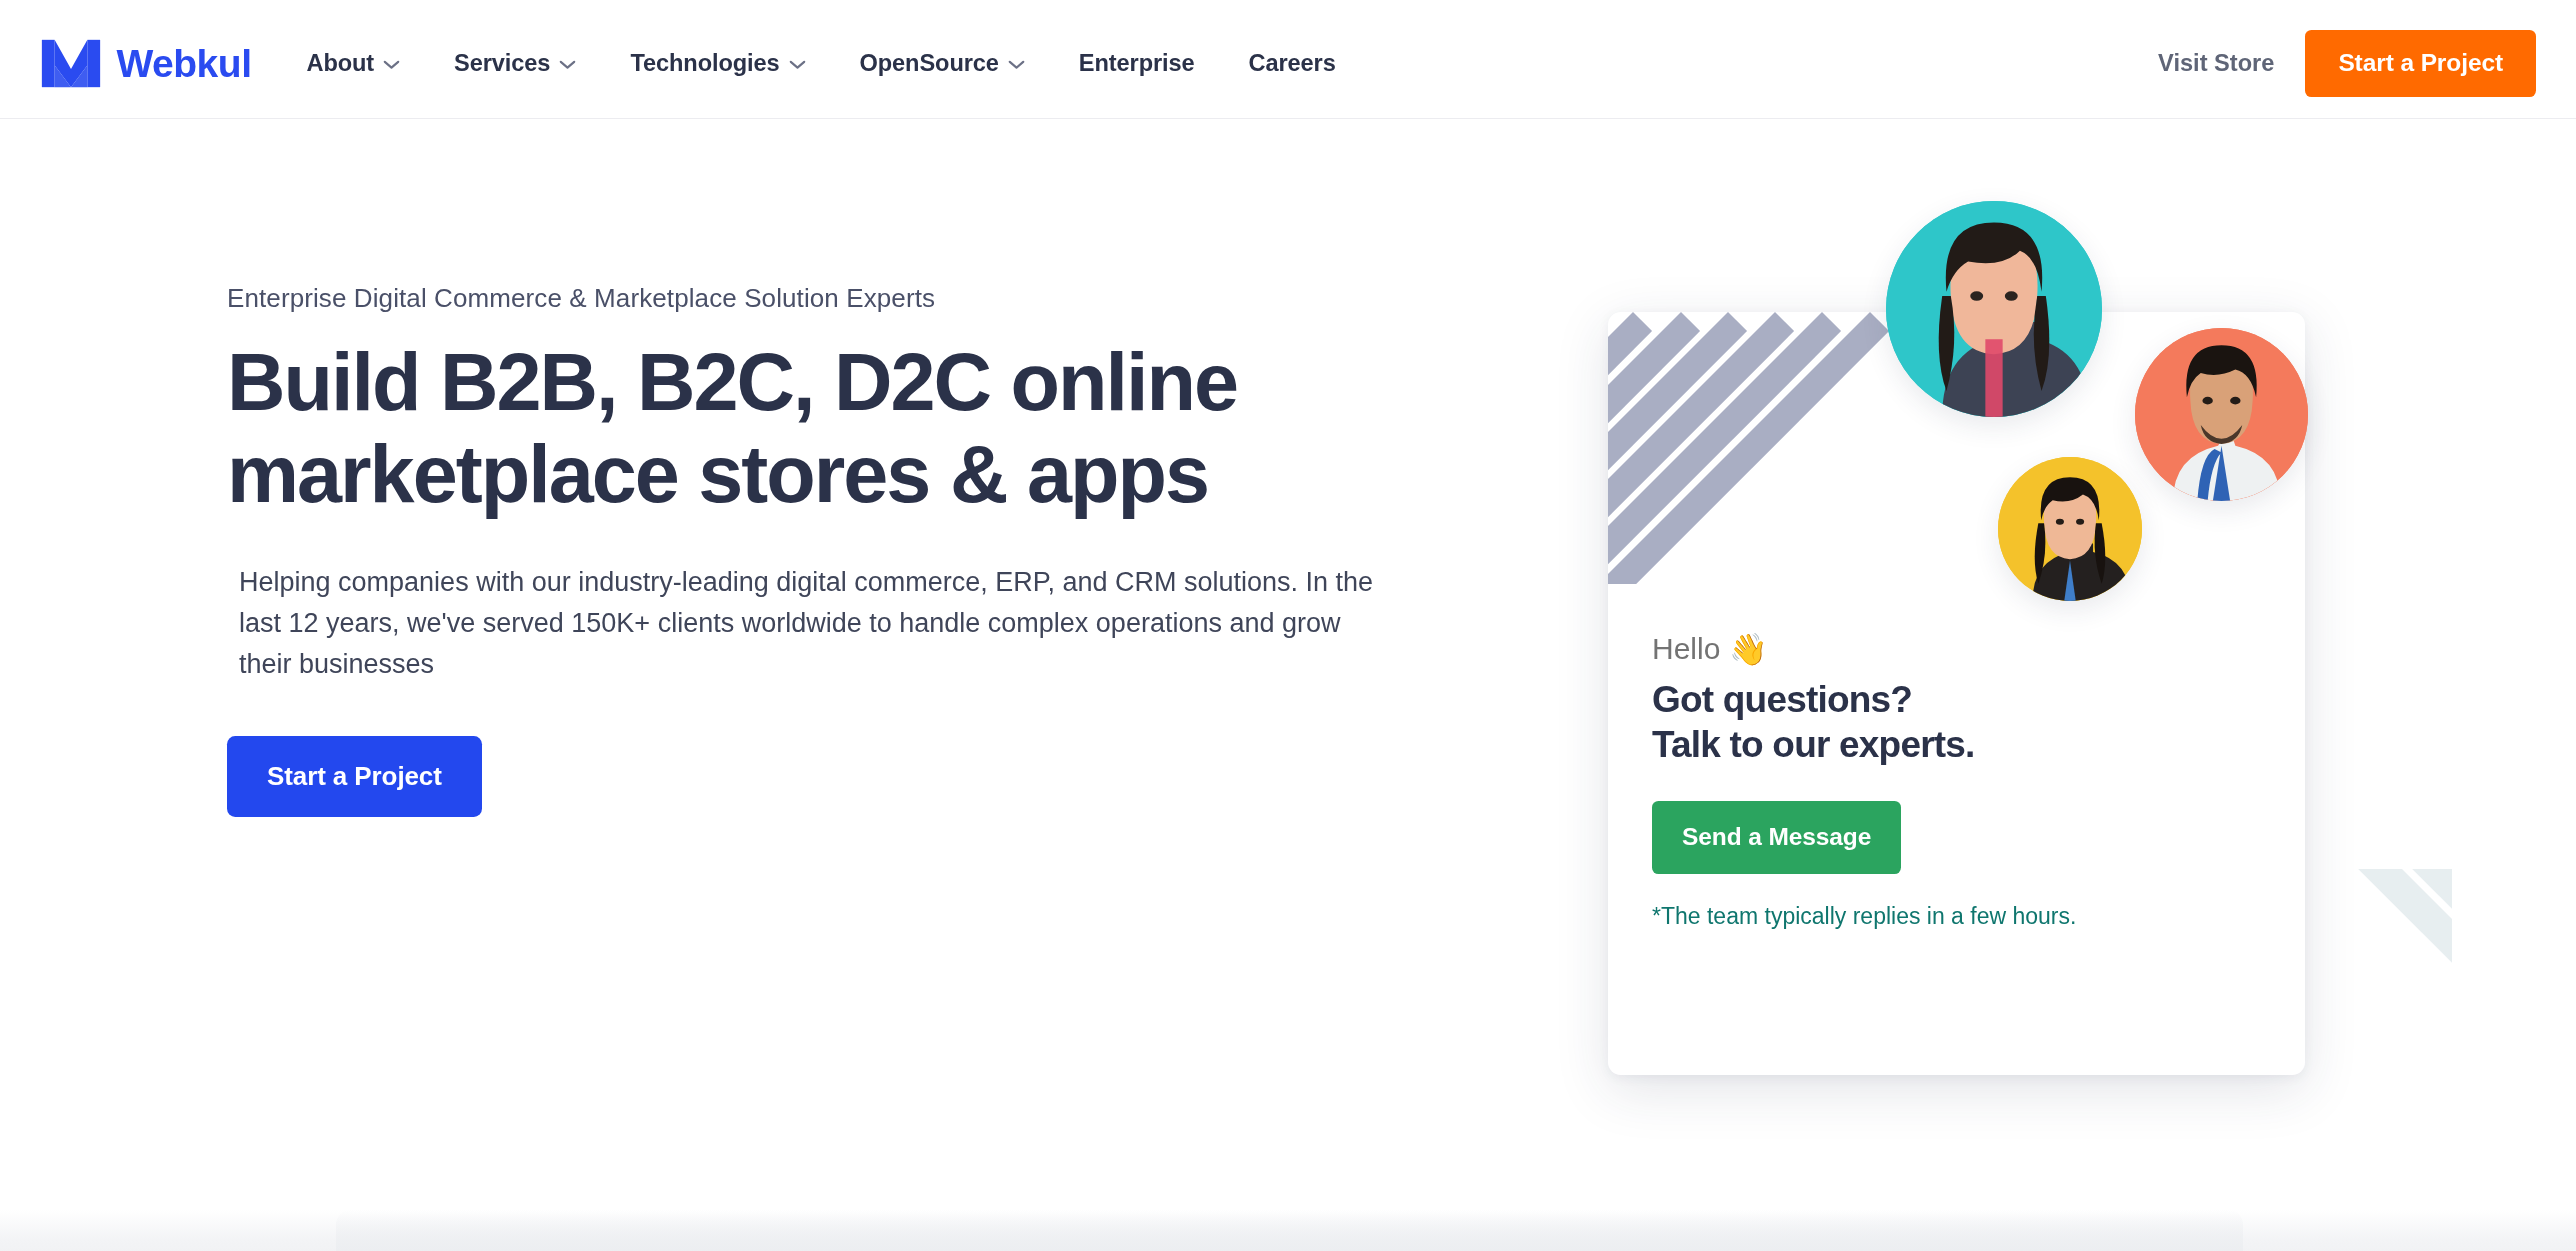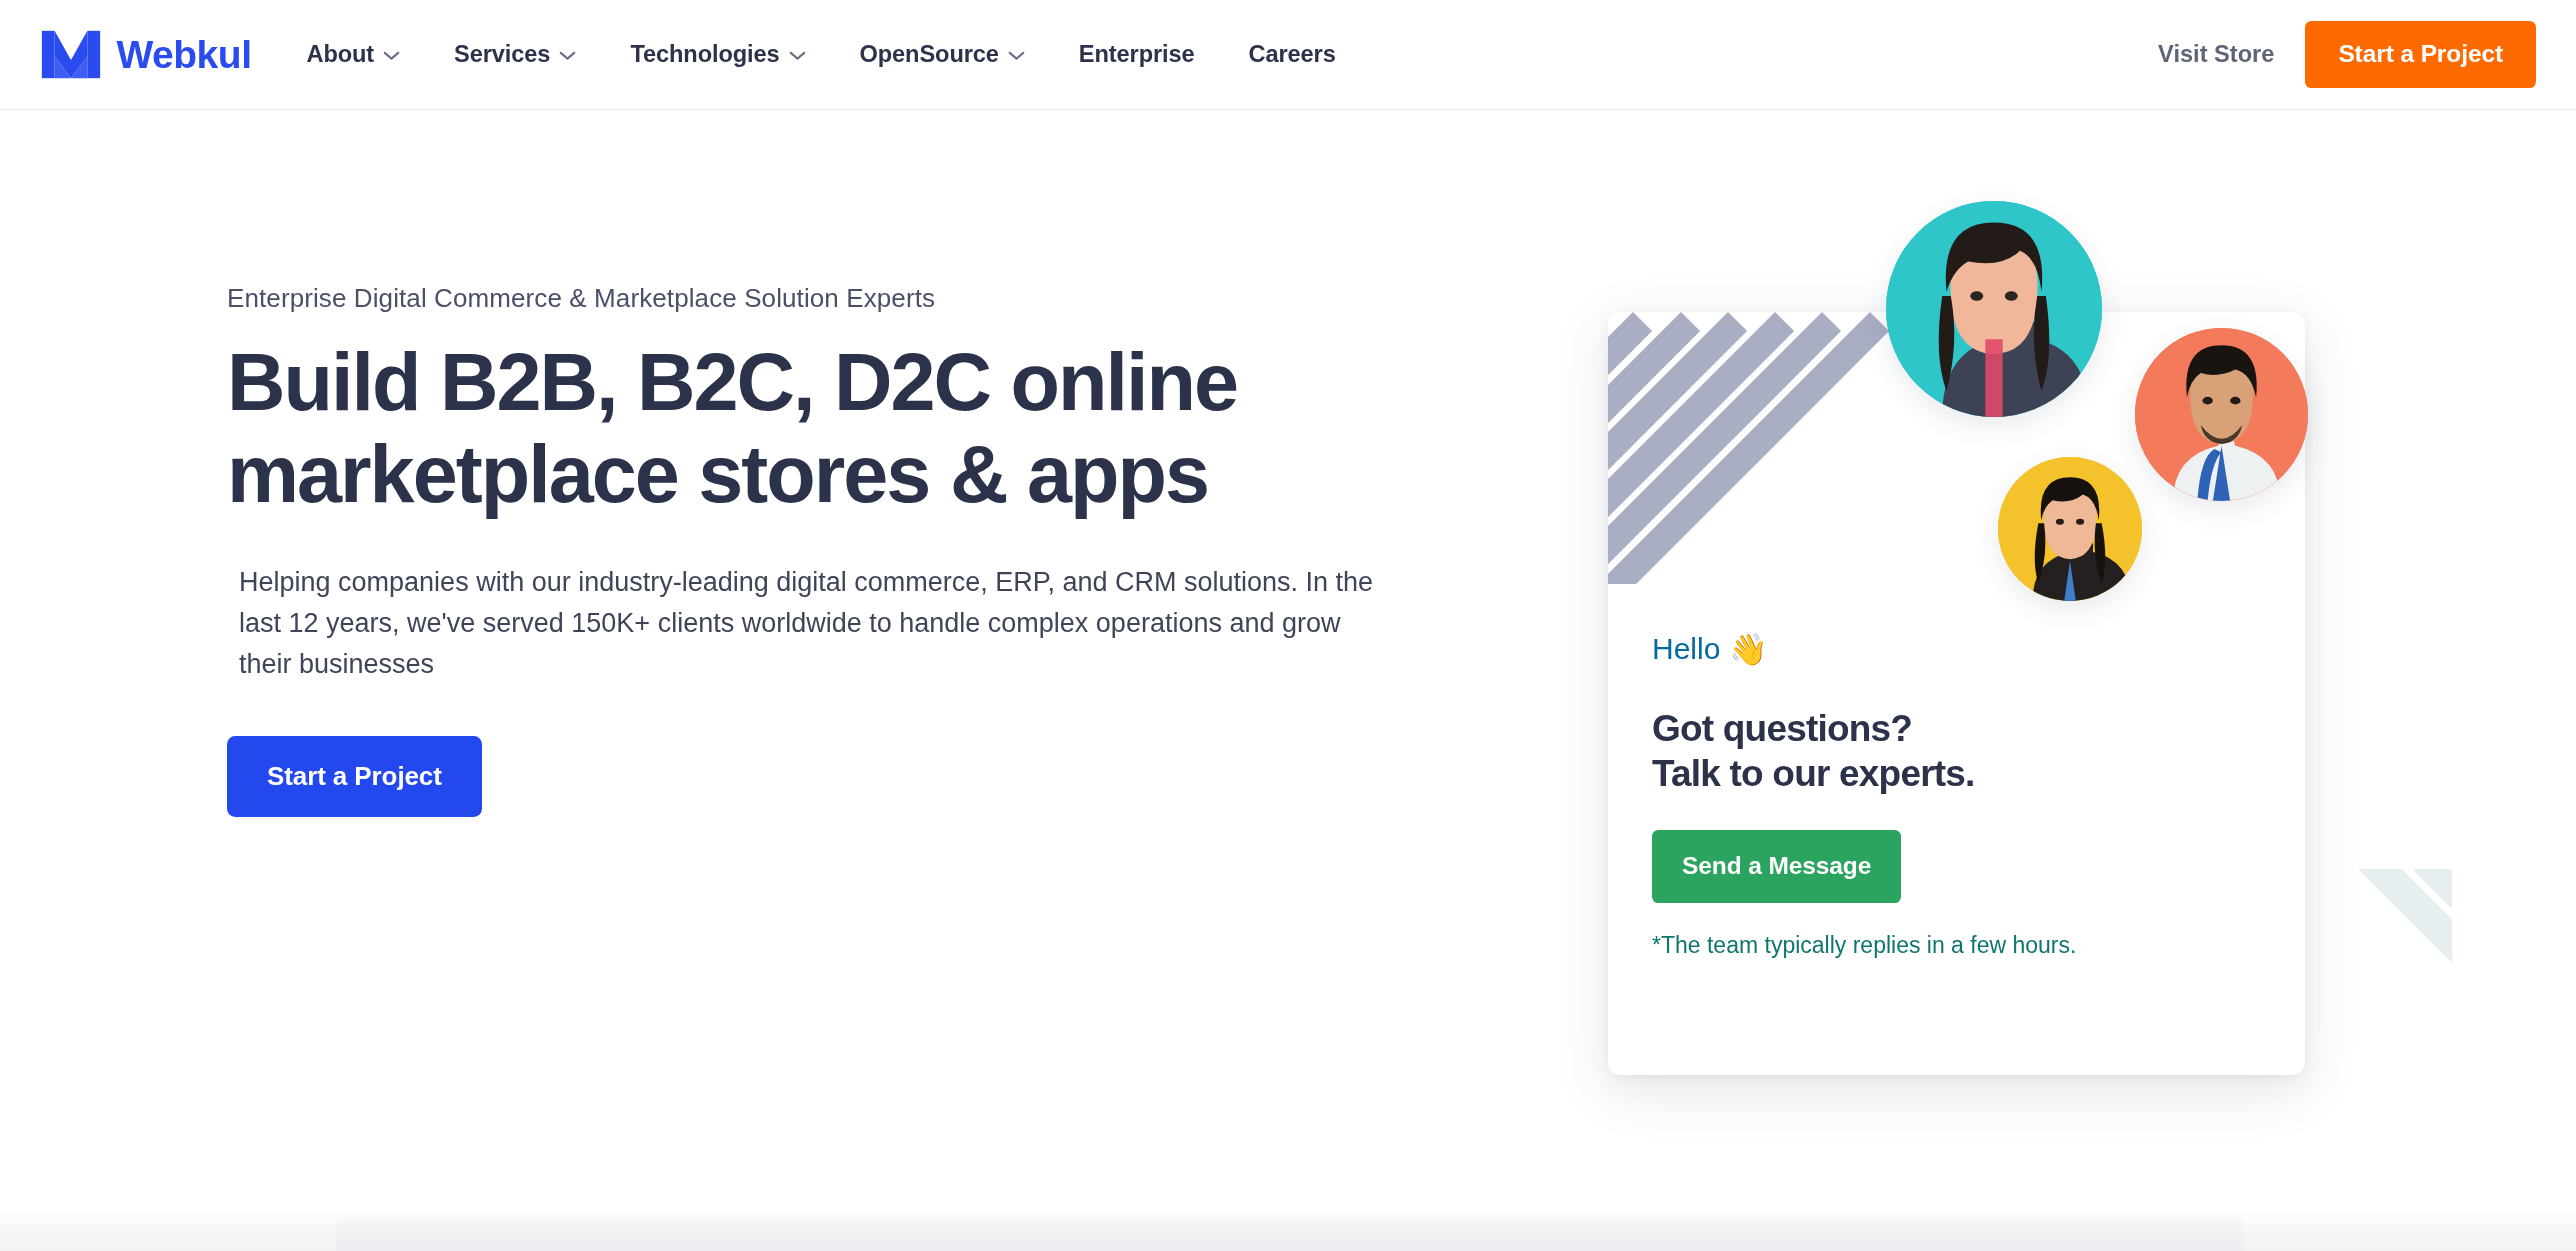--- a/index.html
+++ b/index.html
@@ -13,21 +13,21 @@
   body {
     font-family: "Liberation Sans", sans-serif;
     background: #ffffff;
     color: #2b3249;
     -webkit-font-smoothing: antialiased;
   }
 
   
   .header {
     position: absolute;
-    top: 0; left: 0;
+    top: 9px; left: 0;
     width: 2576px;
     height: 110px;
     background: #ffffff;
     border-bottom: 0.9px solid #ececf0;
     display: flex;
     align-items: center;
     padding: 0 40px 0 40px;
     z-index: 40;
   }
 
@@ -252,26 +252,26 @@
 
   .card-body {
     position: absolute;
     left: 44px;
     top: 320px;
     width: 618px;
     z-index: 3;
   }
   .hello {
     font-size: 30px;
-    color: #0369a1;
+    color: #737373;
     font-weight: 400;
     display: flex;
     align-items: center;
     gap: 9px;
-    margin-bottom: 40px;
+    margin-bottom: 11px;
   }
   .hello-emoji { font-size: 31px; line-height: 1; }
   .card-title {
     font-size: 37px;
     line-height: 1.22;
     font-weight: 700;
     color: #2b3249;
     letter-spacing: -0.8px;
     margin-bottom: 34px;
   }

